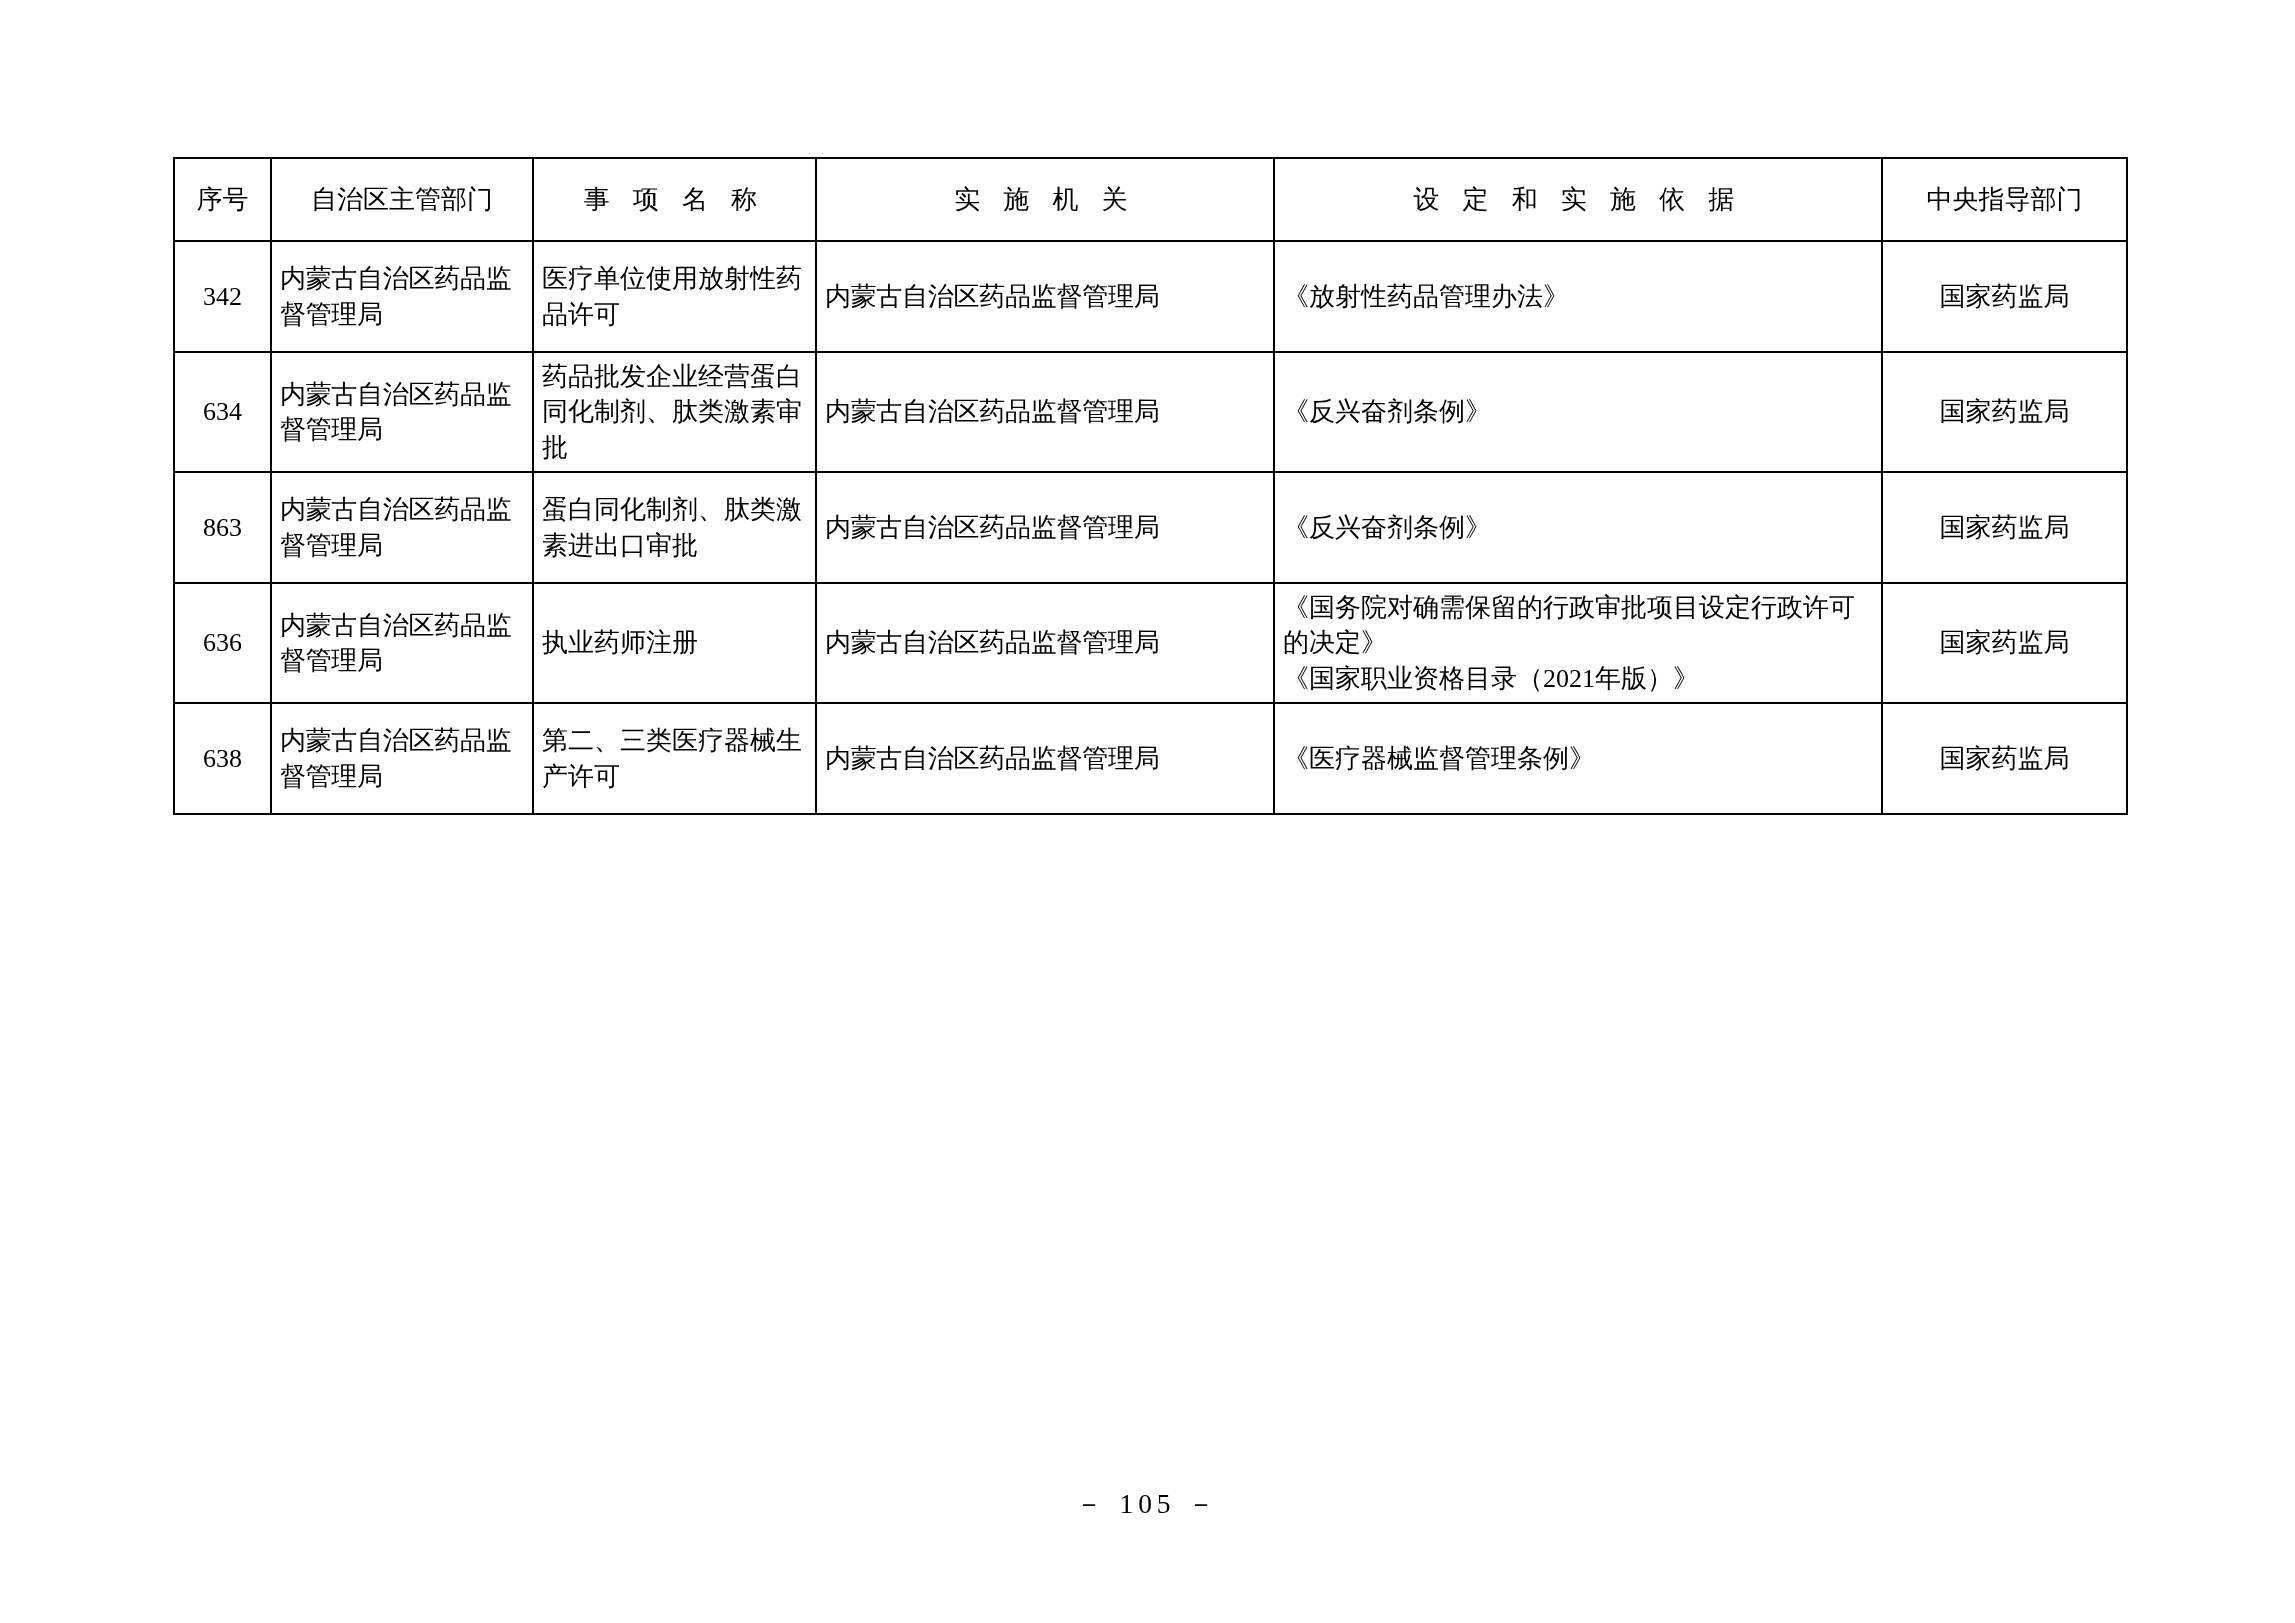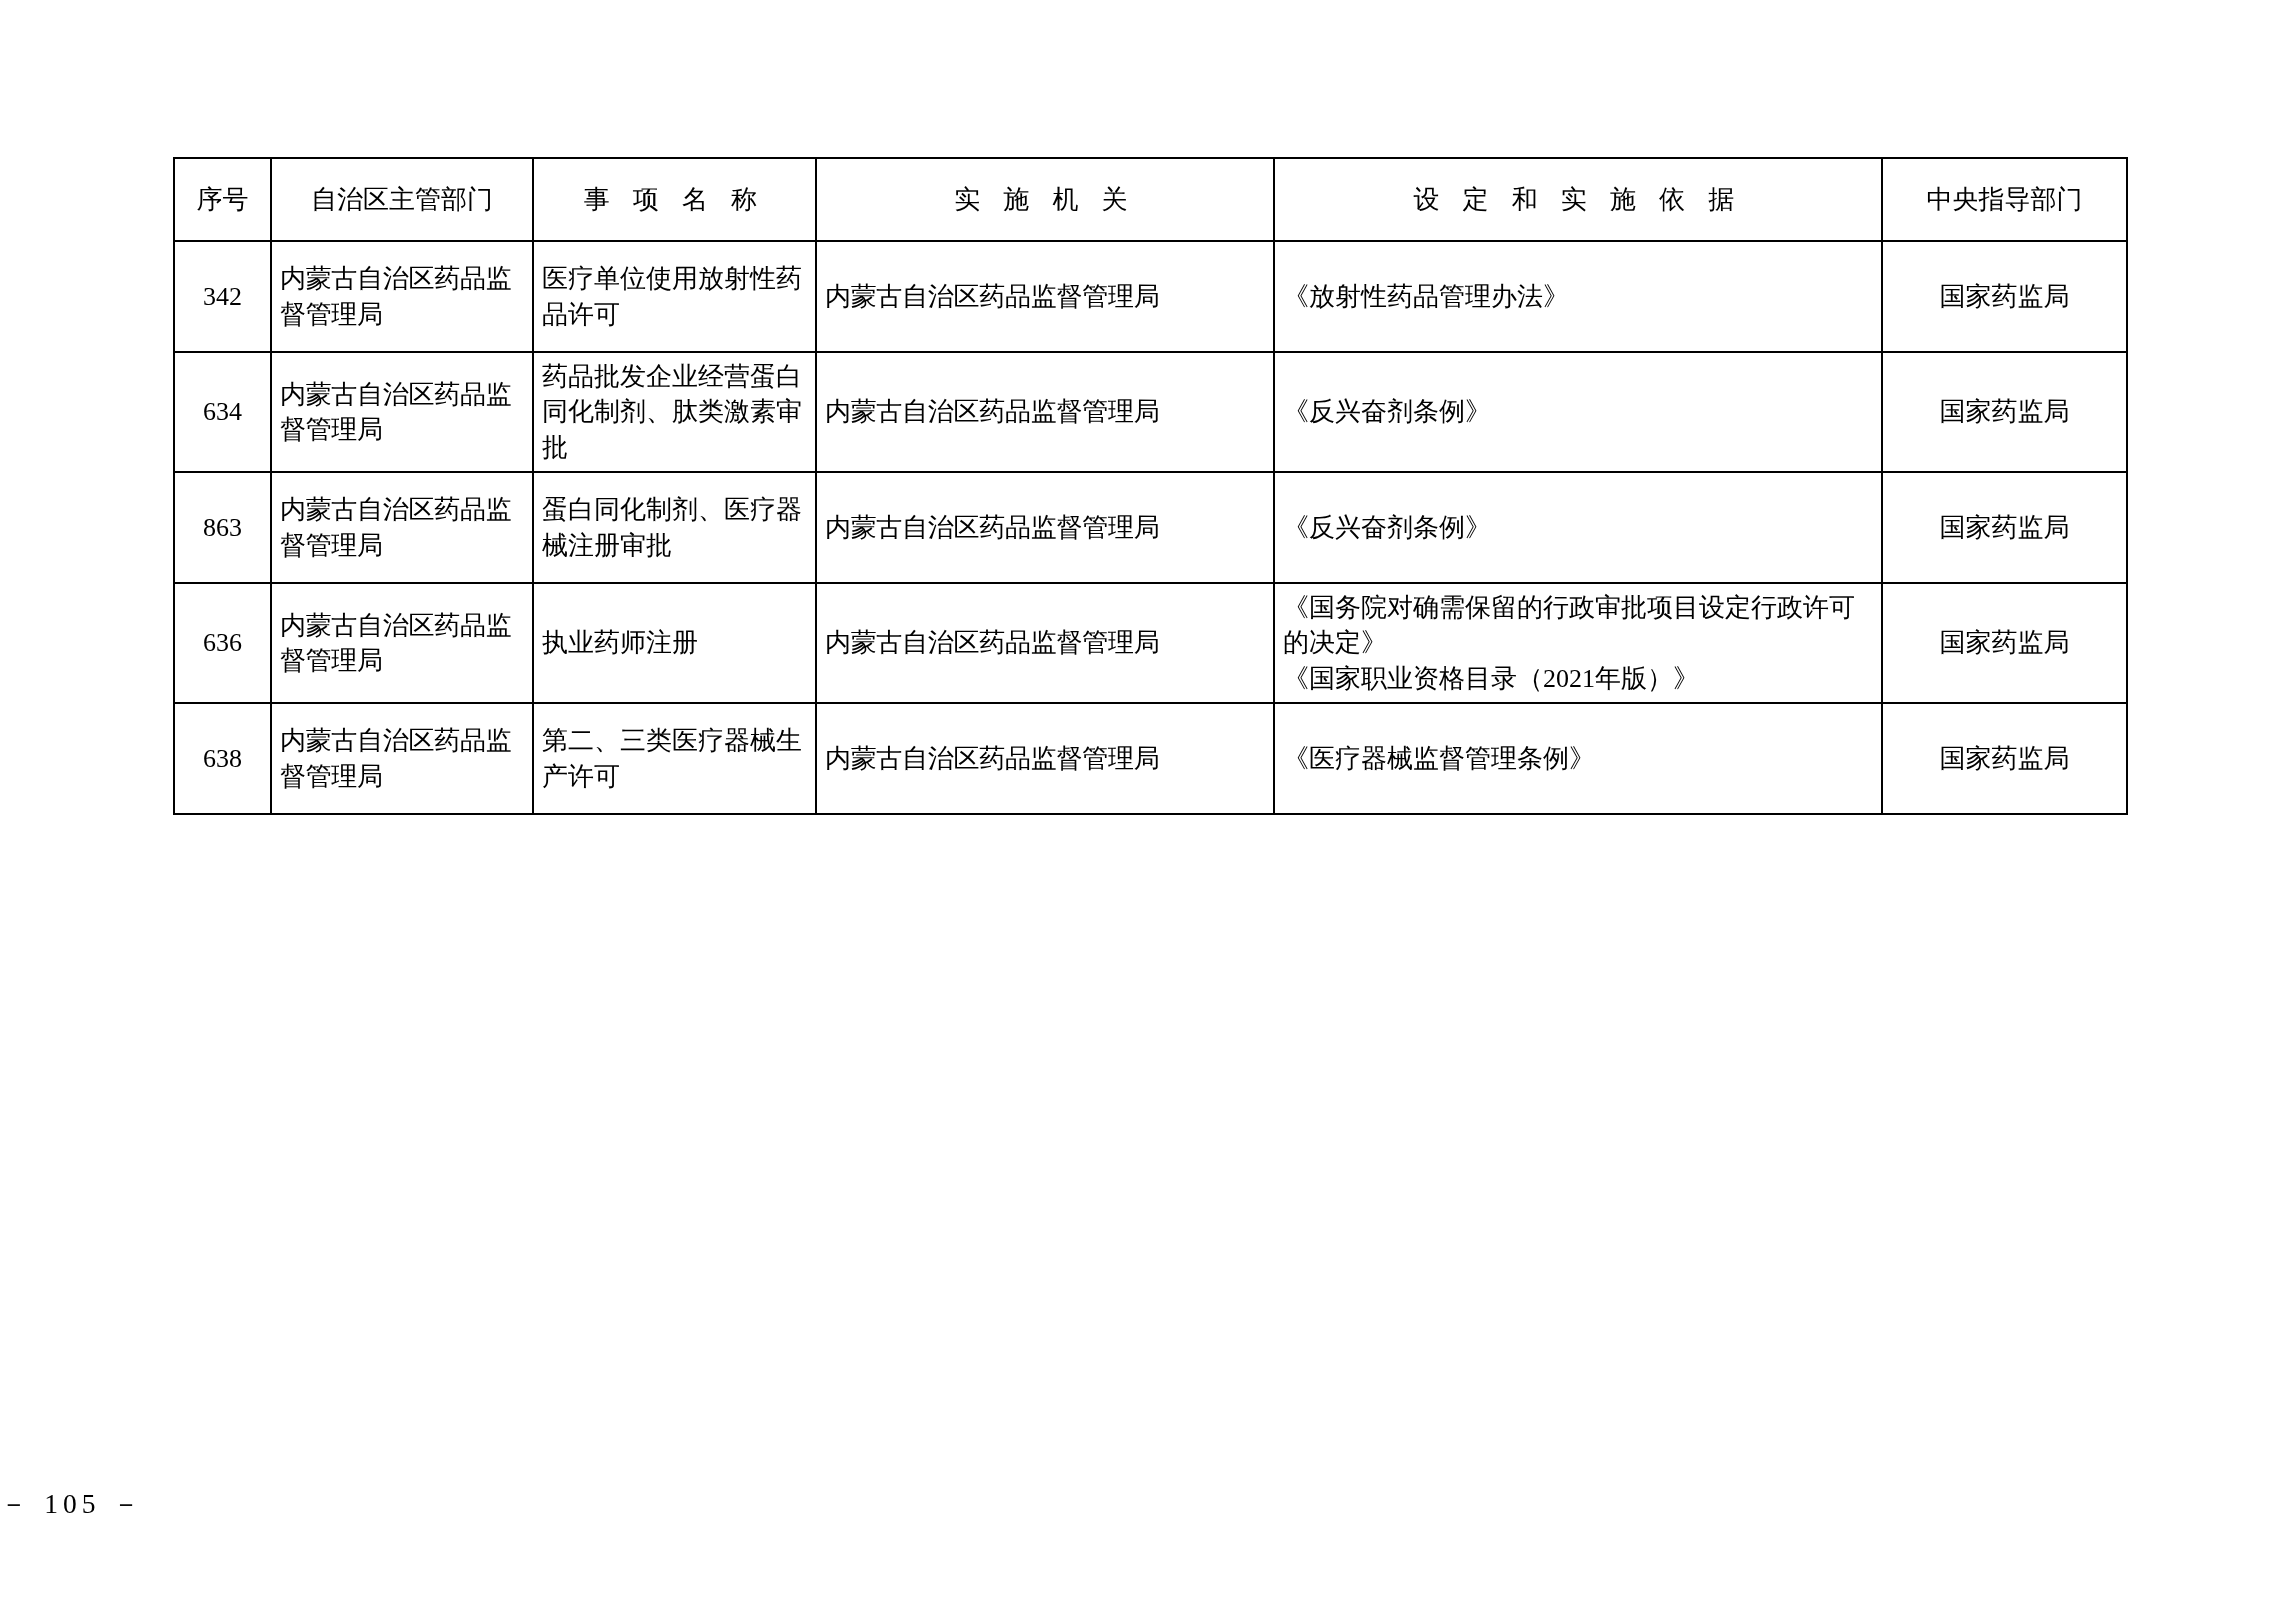--- a/index.html
+++ b/index.html
@@ -76,20 +76,21 @@
     display: block;
     white-space: pre-line;
   }
   .tight { letter-spacing: -0.01em; }
 
   .page-number {
     position: absolute;
     left: 0;
     top: 1486px;
     width: 2295px;
+    text-align: center;
     font-size: 27.5px;
     font-family: "Liberation Serif", "DejaVu Serif", serif;
     letter-spacing: 0.18em;
   }
 </style>
 </head>
 <body>
 
 <div class="page">
 
@@ -126,21 +127,21 @@
           <td class="no-cell">634</td>
           <td class="left tight">内蒙古自治区药品监督管理局</td>
           <td class="left">药品批发企业经营蛋白同化制剂、肽类激素审批</td>
           <td class="left tight">内蒙古自治区药品监督管理局</td>
           <td class="left">《反兴奋剂条例》</td>
           <td class="center">国家药监局</td>
         </tr>
         <tr>
           <td class="no-cell">863</td>
           <td class="left tight">内蒙古自治区药品监督管理局</td>
-          <td class="left">蛋白同化制剂、医疗器械注册审批</td>
+          <td class="left">蛋白同化制剂、肽类激素进出口审批</td>
           <td class="left tight">内蒙古自治区药品监督管理局</td>
           <td class="left">《反兴奋剂条例》</td>
           <td class="center">国家药监局</td>
         </tr>
         <tr>
           <td class="no-cell">636</td>
           <td class="left tight">内蒙古自治区药品监督管理局</td>
           <td class="left">执业药师注册</td>
           <td class="left tight">内蒙古自治区药品监督管理局</td>
           <td class="left">

